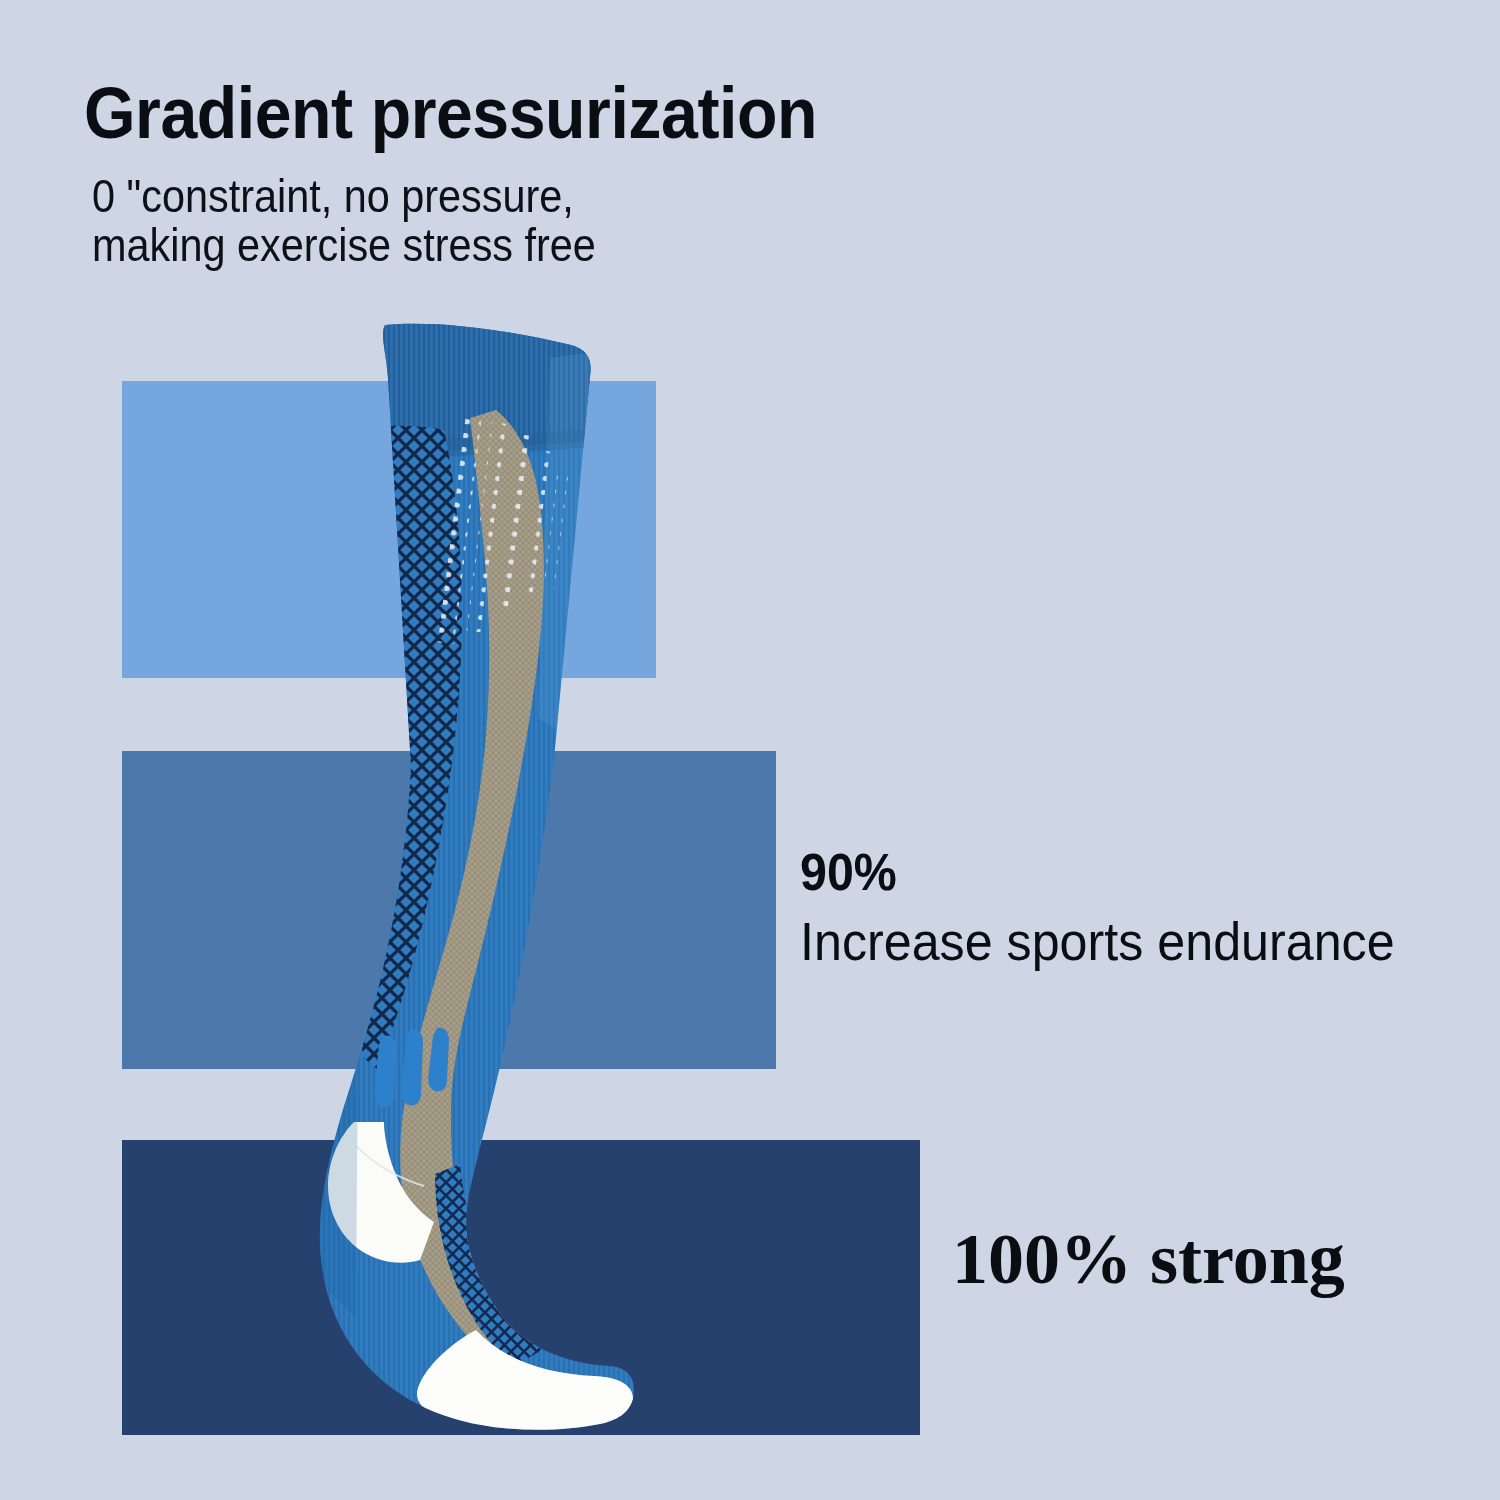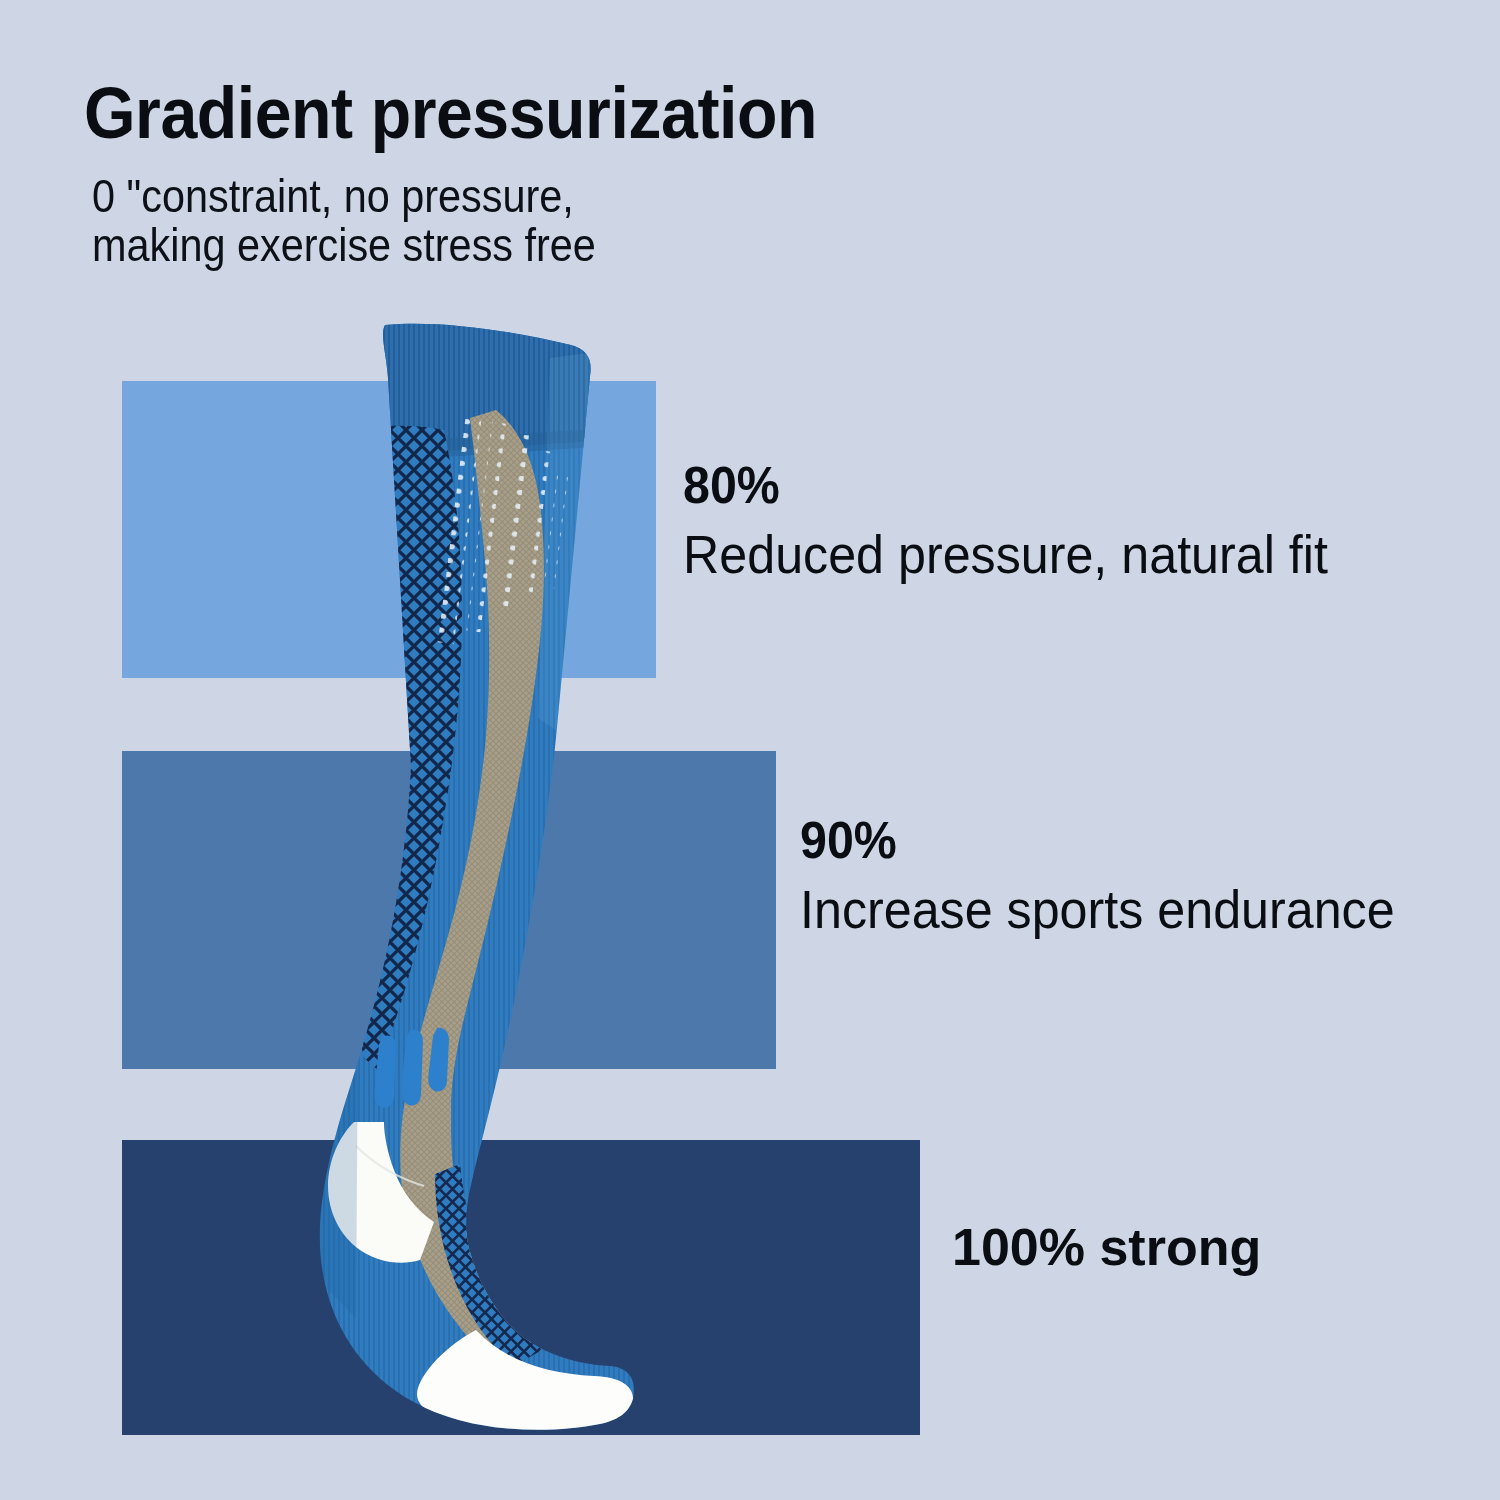--- a/index.html
+++ b/index.html
@@ -35,26 +35,26 @@
 
   
   .callout{position:absolute;color:#0a0d12;}
   .callout .pct{font-weight:700;display:block;}
   .callout .desc{font-weight:400;display:block;}
 
   #callout-1{left:683px;top:455px;}
   #callout-1 .pct{font-size:52px;transform:scaleX(.93);transform-origin:left top;}
   #callout-1 .desc{font-size:54px;margin-top:8px;transform:scaleX(.93);transform-origin:left top;white-space:nowrap;}
 
-  #callout-2{left:800px;top:810px;}
+  #callout-2{left:800px;top:842px;}
   #callout-2 .pct{font-size:52px;transform:scaleX(.93);transform-origin:left top;}
   #callout-2 .desc{font-size:54px;margin-top:8px;transform:scaleX(.93);transform-origin:left top;white-space:nowrap;}
 
   #callout-3{left:952px;top:1218px;}
-  #callout-3 .line{font-size:52px;font-weight:700;display:block;line-height:1.15;white-space:nowrap;}
+  #callout-3 .line{font-size:72px;font-weight:700;display:block;line-height:1.15;white-space:nowrap;font-family:Liberation Serif, serif;}
 
   
   #sock-figure{position:absolute;left:238px;top:318px;width:400px;height:1125px;}
   #sock-figure svg{display:block;width:400px;height:1125px;}
 </style>
 </head>
 <body>
 
 <div id="page">
 
@@ -197,24 +197,20 @@
                  C184,1092 176,1082 180,1070
                  C186,1052 208,1028 238,1012 Z" fill="#fdfdfb"></path>
 
         <path d="M84,120 L124,116 L118,1000 L78,960 Z" fill="#1b5c96" opacity="0.20"></path>
 
         <path d="M312,40 L356,34 L330,420 L300,400 Z" fill="#6fb3e6" opacity="0.18"></path>
       </g>
     </svg>
   </div>
 
-  <div class="callout" id="callout-1">
-    <span class="pct">80%</span>
-    <span class="desc">Reduced pressure, natural fit</span>
-  </div>
 
   <div class="callout" id="callout-2">
     <span class="pct">90%</span>
     <span class="desc">Increase sports endurance</span>
   </div>
 
   <div class="callout" id="callout-3">
     <span class="line">100% strong</span>
   </div>
 

